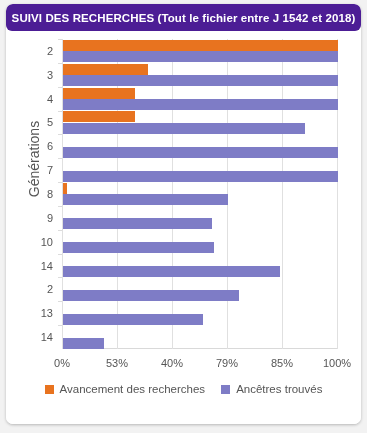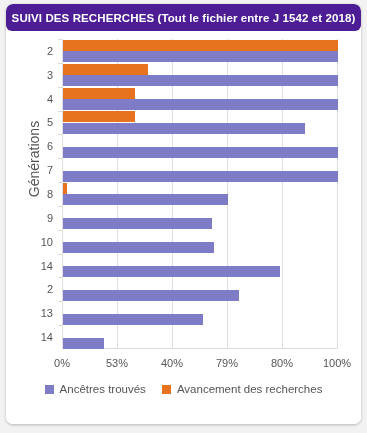--- a/index.html
+++ b/index.html
@@ -195,30 +195,30 @@
           </div>
         </div>
     </div>
 
     <div class="xaxis-wrap">
       <div id="xticks">
           <div class="xtick" style="left: 0px;">0%</div>
           <div class="xtick" style="left: 55px;">53%</div>
           <div class="xtick" style="left: 110px;">40%</div>
           <div class="xtick" style="left: 165px;">79%</div>
-          <div class="xtick" style="left: 220px;">80%</div>
+          <div class="xtick" style="left: 220px;">85%</div>
           <div class="xtick" style="left: 275px; text-align: center;">100%</div>
         </div>
     </div>
 
     <div class="legend" id="legend">
+        <div class="legend-item">
+          <span class="legend-swatch" style="background: rgb(232, 115, 31);"></span>
+          <span class="legend-text">Avancement des recherches</span>
+        </div>
         <div class="legend-item">
           <span class="legend-swatch" style="background: rgb(126, 124, 198);"></span>
           <span class="legend-text">Ancêtres trouvés</span>
         </div>
-        <div class="legend-item">
-          <span class="legend-swatch" style="background: rgb(232, 115, 31);"></span>
-          <span class="legend-text">Avancement des recherches</span>
-        </div>
       </div>
 
   </div>
 </div>
 
 </body></html>

